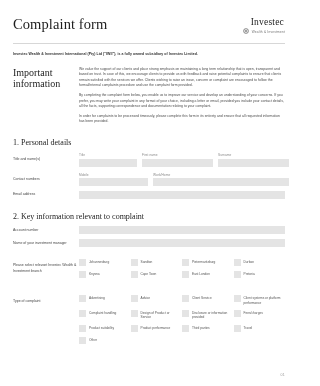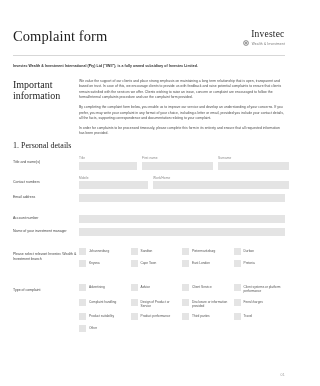--- a/index.html
+++ b/index.html
@@ -3,30 +3,30 @@
 <meta charset="utf-8">
 <style>
   html,body{margin:0;padding:0;}
   body{
     width:298px;height:386px;
     background:#ffffff;
     font-family:"Liberation Sans", sans-serif;
     color:#3a3a3a;
     overflow:hidden;
   }
-  .page{position:relative;width:298px;height:386px;box-sizing:border-box;padding:16px 13px;}
+  .page{position:relative;width:298px;height:386px;box-sizing:border-box;padding:4px 13px;}
 
   
   .header{display:flex;align-items:flex-start;justify-content:space-between;padding-top:13px;}
   .doc-title{
     font-family:"Liberation Serif", serif;
     font-size:14.5px;font-weight:400;color:#1d1d1d;
     letter-spacing:.1px;line-height:1;margin:0;
   }
-  .logo{display:flex;flex-direction:column;align-items:center;margin-top:1px;}
+  .logo{display:flex;flex-direction:column;align-items:flex-start;margin-top:1px;}
   .logo-row{display:flex;align-items:center;gap:2px;}
   .logo-mark{width:6px;height:6px;display:block;}
   .logo-word{
     font-family:"Liberation Serif", serif;
     font-size:9.5px;color:#1d1d1d;letter-spacing:.2px;line-height:1;
   }
   .logo-sub{
     font-size:3.1px;color:#6f6f6f;letter-spacing:.25px;
     margin-top:2.2px;margin-left:9px;white-space:nowrap;
   }
@@ -50,21 +50,21 @@
     margin:0 0 4px 0;
     font-size:3.4px;line-height:1.62;color:#4a4a4a;letter-spacing:.03px;
   }
   .info-body p:last-child{margin-bottom:0;}
 
   
   .sec-title{
     font-family:"Liberation Serif", serif;
     font-size:8px;color:#1d1d1d;line-height:1.18;margin:0;
   }
-  .sec-gap-1{margin-top:4px;}
+  .sec-gap-1{margin-top:13px;}
   .sec-gap-2{margin-top:13px;}
   .sec-gap-3{margin-top:12px;}
   .sec-gap-4{margin-top:12px;}
 
   .row{display:flex;align-items:flex-start;margin-top:6px;}
   .row-label{
     width:66px;flex:0 0 66px;
     font-size:3.5px;line-height:1.45;color:#454545;padding-top:4px;
   }
   .fields{flex:1;display:flex;gap:5px;}
@@ -172,20 +172,21 @@
       <div class="row-label">Email address</div>
       <div class="fields">
         <div class="field f-full">
           <div class="field-box"></div>
         </div>
       </div>
     </div>
   </div>
 
   <div class="sec-gap-2">
+    <div class="sec-title">2. Key information relevant to complaint</div>
 
     <div class="row-simple">
       <div class="row-label">Account number</div>
       <div class="fields">
         <div class="field f-full">
           <div class="field-box"></div>
         </div>
       </div>
     </div>
 

